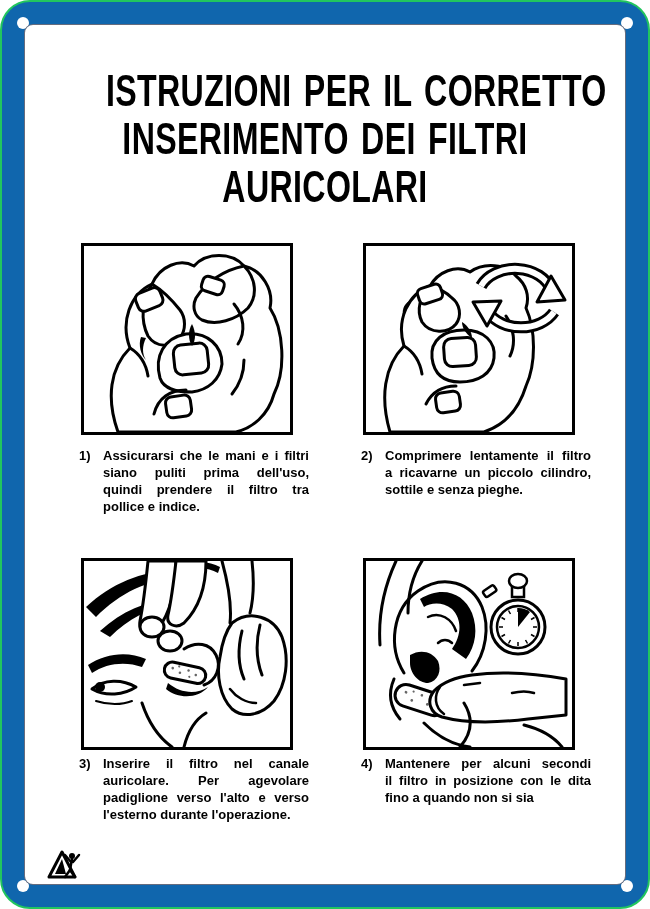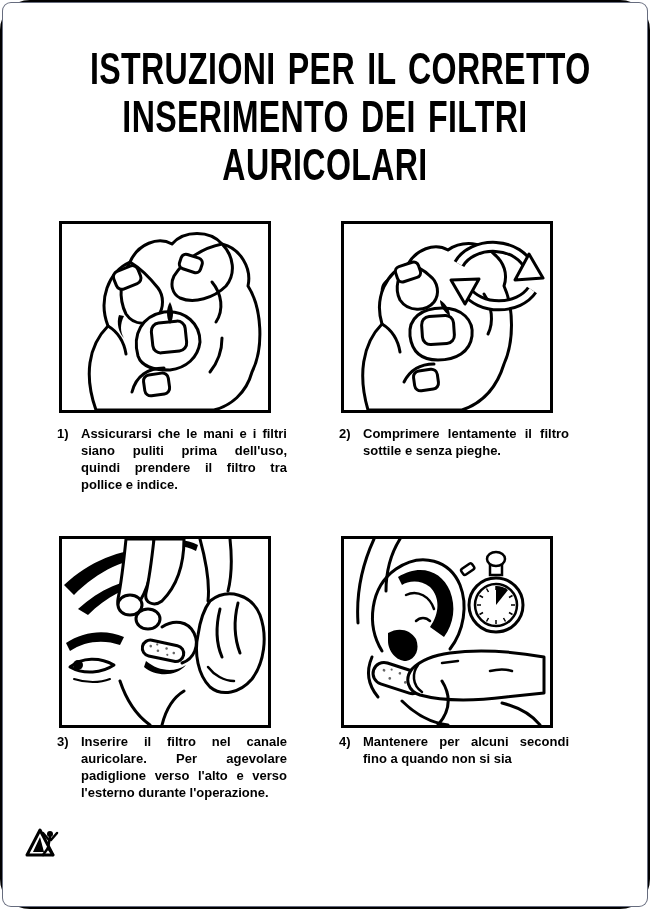--- a/index.html
+++ b/index.html
@@ -1,18 +1,18 @@
 <!DOCTYPE html>
 <html><head>
 <meta charset="utf-8">
 <style>
   html,body{margin:0;padding:0;background:#fff;}
   body{width:650px;height:909px;overflow:hidden;font-family:"Liberation Sans",sans-serif;}
-  .plate{box-sizing:border-box;width:650px;height:909px;background:#1066ad;border:2px solid #000000;
-         border-radius:30px;position:relative;}
+  .plate{box-sizing:border-box;width:650px;height:909px;background:#1066ad;border:2px solid #22c55e;
+         border-radius:30px;padding:22px;position:relative;}
   .inner{box-sizing:border-box;width:100%;height:100%;background:#fff;border-radius:9px;
          border:1px solid rgba(0,10,40,.6);position:relative;overflow:hidden;}
   .hole{position:absolute;width:12px;height:12px;border-radius:50%;background:#fff;}
   .hole.tl{left:15px;top:15px;} .hole.tr{right:15px;top:15px;}
   .hole.bl{left:15px;bottom:15px;} .hole.br{right:15px;bottom:15px;}
 
   .title{position:absolute;left:0;right:0;top:42px;text-align:center;color:#000;}
   .t-line{font-weight:700;font-size:44px;line-height:48px;white-space:nowrap;
           transform:scaleX(.73);transform-origin:50% 50%;letter-spacing:.5px;word-spacing:4px;}
 
@@ -223,36 +223,38 @@
           <div class="jline">Assicurarsi che le mani e i filtri</div>
           <div class="jline">siano puliti prima dell'uso,</div>
           <div class="jline">quindi prendere il filtro tra</div>
           <div class="jline">pollice e indice.</div>
         </div>
     </div>
     <div class="cap c2">
       <span class="num">2)</span>
       <div class="txt">
           <div class="jline">Comprimere lentamente il filtro</div>
+          <div class="jline">a ricavarne un piccolo cilindro,</div>
           <div class="jline">sottile e senza pieghe.</div>
         </div>
     </div>
     <div class="cap c3">
       <span class="num">3)</span>
       <div class="txt">
           <div class="jline">Inserire il filtro nel canale</div>
           <div class="jline">auricolare. Per agevolare</div>
           <div class="jline">padiglione verso l'alto e verso</div>
           <div class="jline">l'esterno durante l'operazione.</div>
         </div>
     </div>
     <div class="cap c4">
       <span class="num">4)</span>
       <div class="txt">
           <div class="jline">Mantenere per alcuni secondi</div>
+          <div class="jline">il filtro in posizione con le dita</div>
           <div class="jline">fino a quando non si sia</div>
         </div>
     </div>
 
     <svg class="logo" viewBox="0 0 38 34">
       <path d="M4 30 L17 5 L30 30 Z" fill="none" stroke="#000" stroke-width="3" stroke-linejoin="round"></path>
       <path d="M10 27 L17 12 L21 27 Z" fill="#000"></path>
       <circle cx="27" cy="9" r="3" fill="#000"></circle>
       <g stroke="#000" stroke-width="2.5" stroke-linecap="round" fill="none">
         <path d="M27 12 L25 23"></path>

